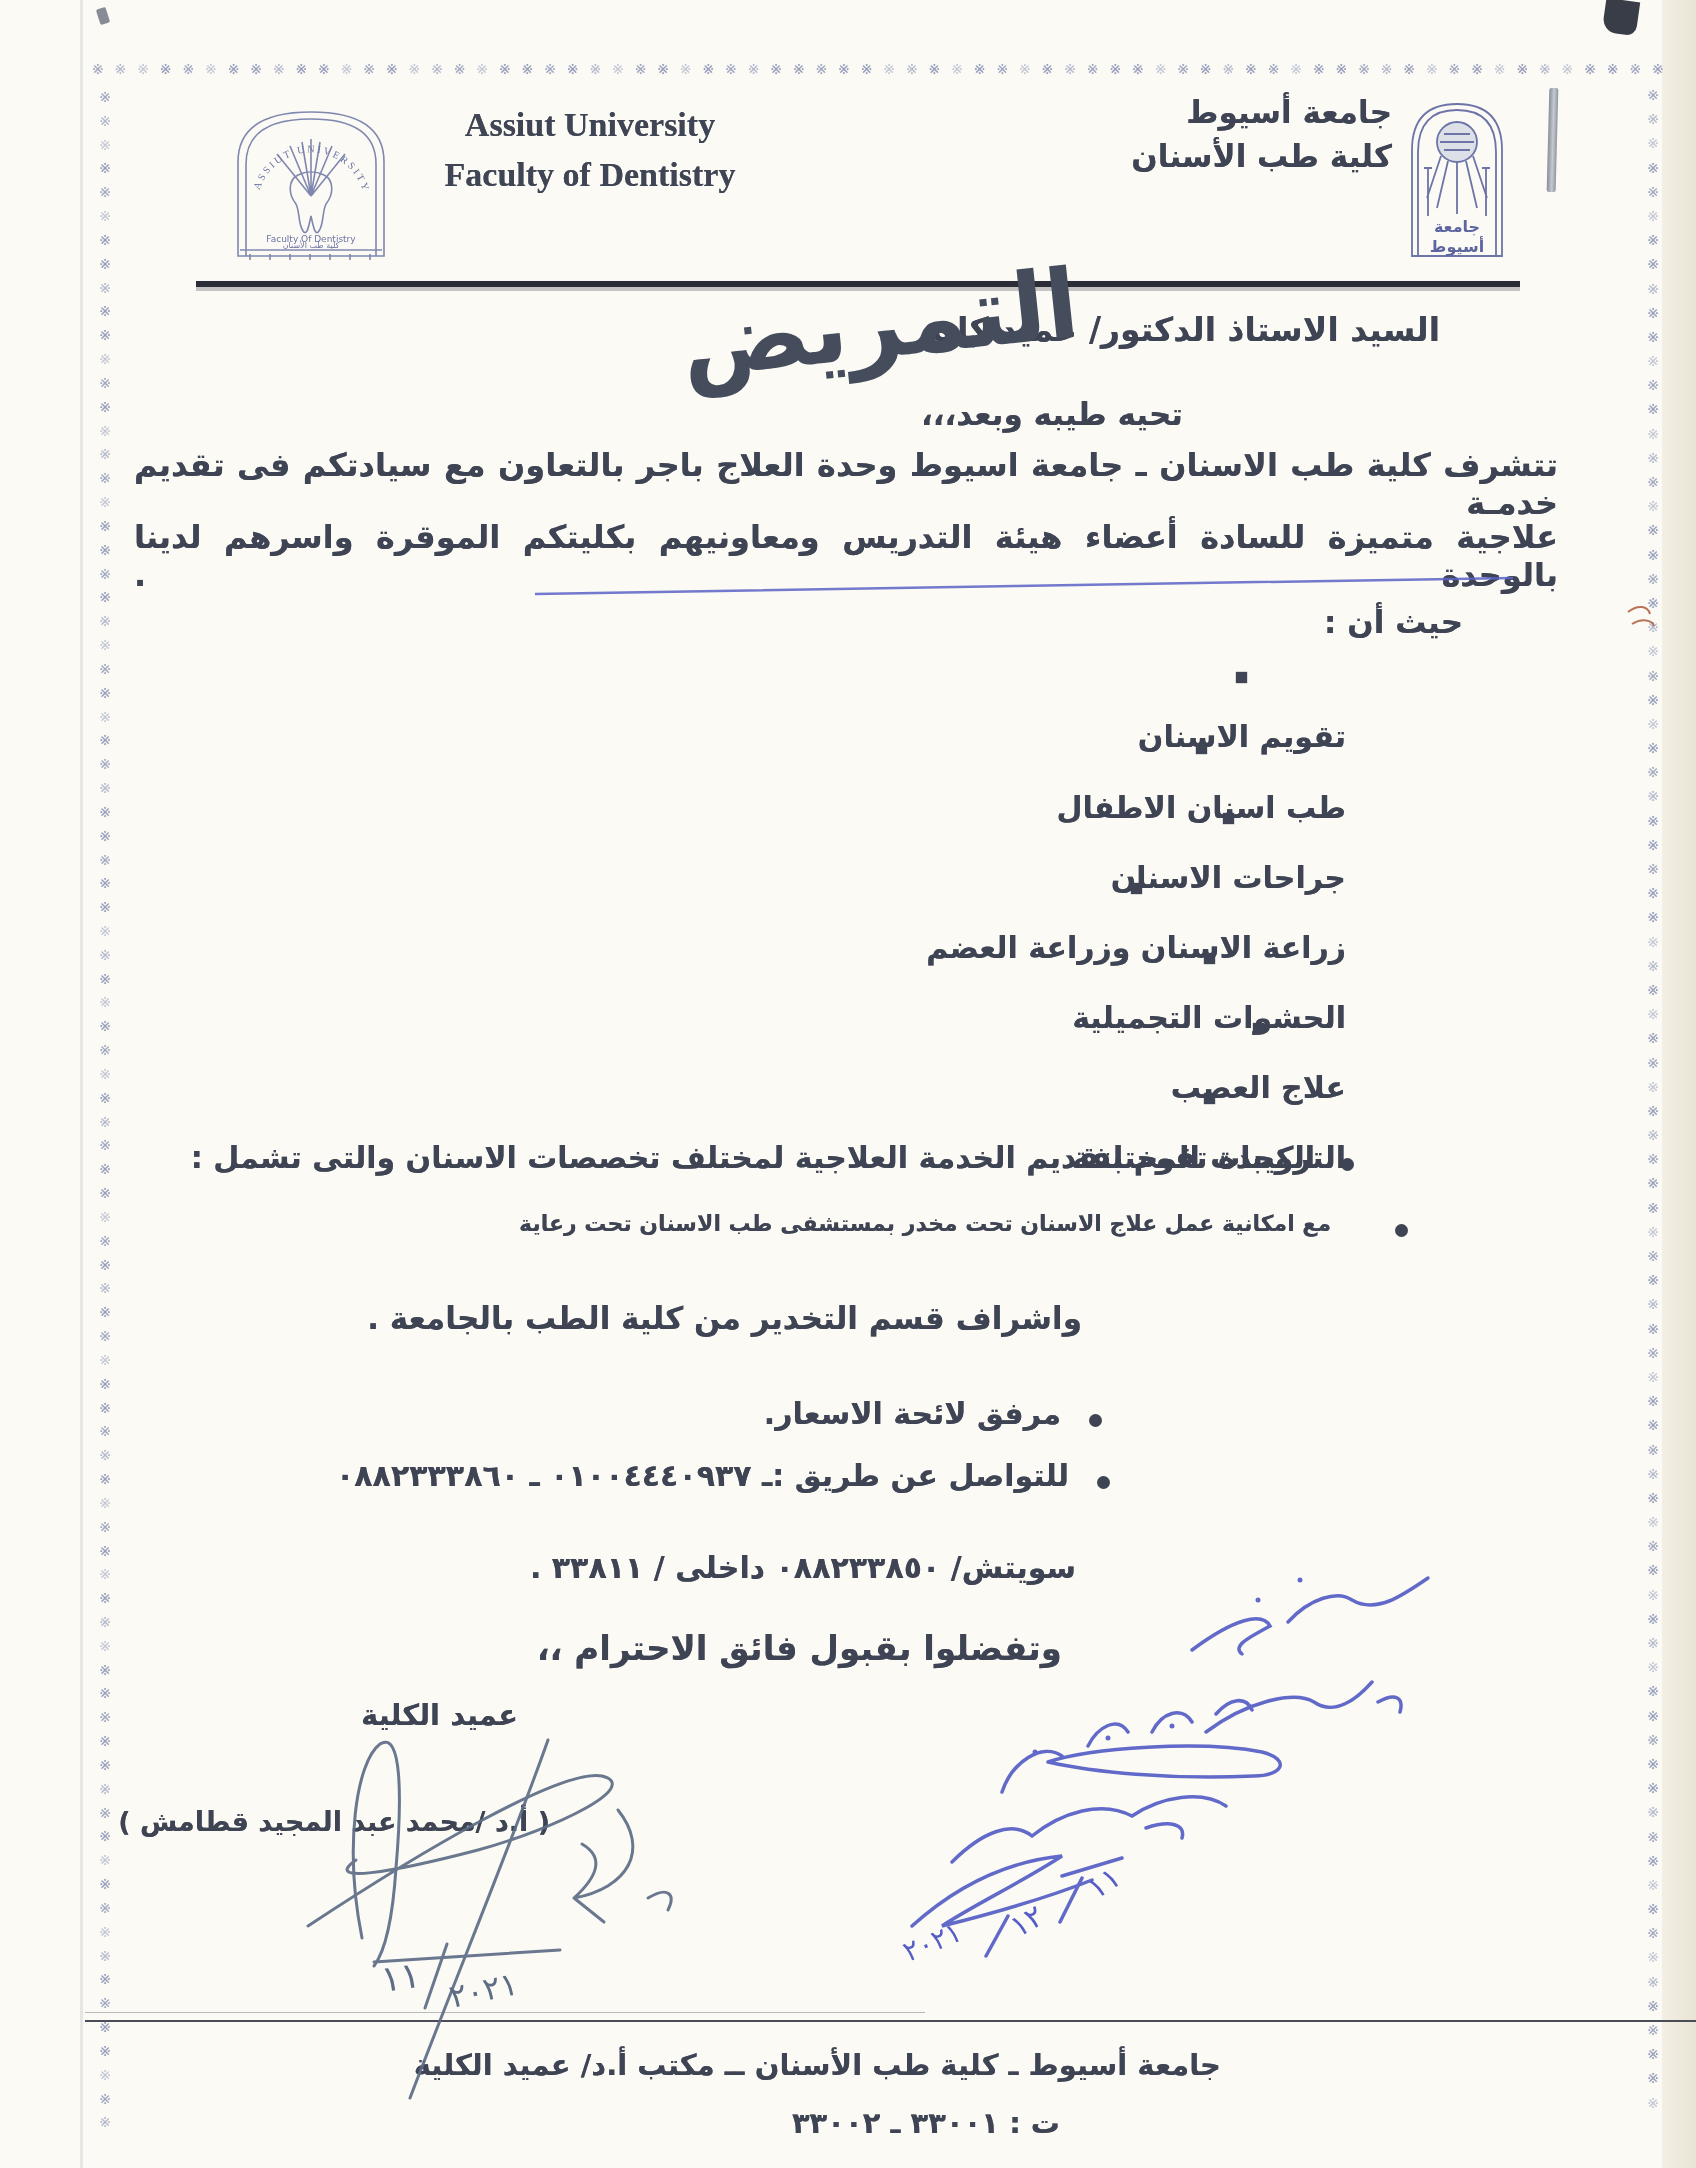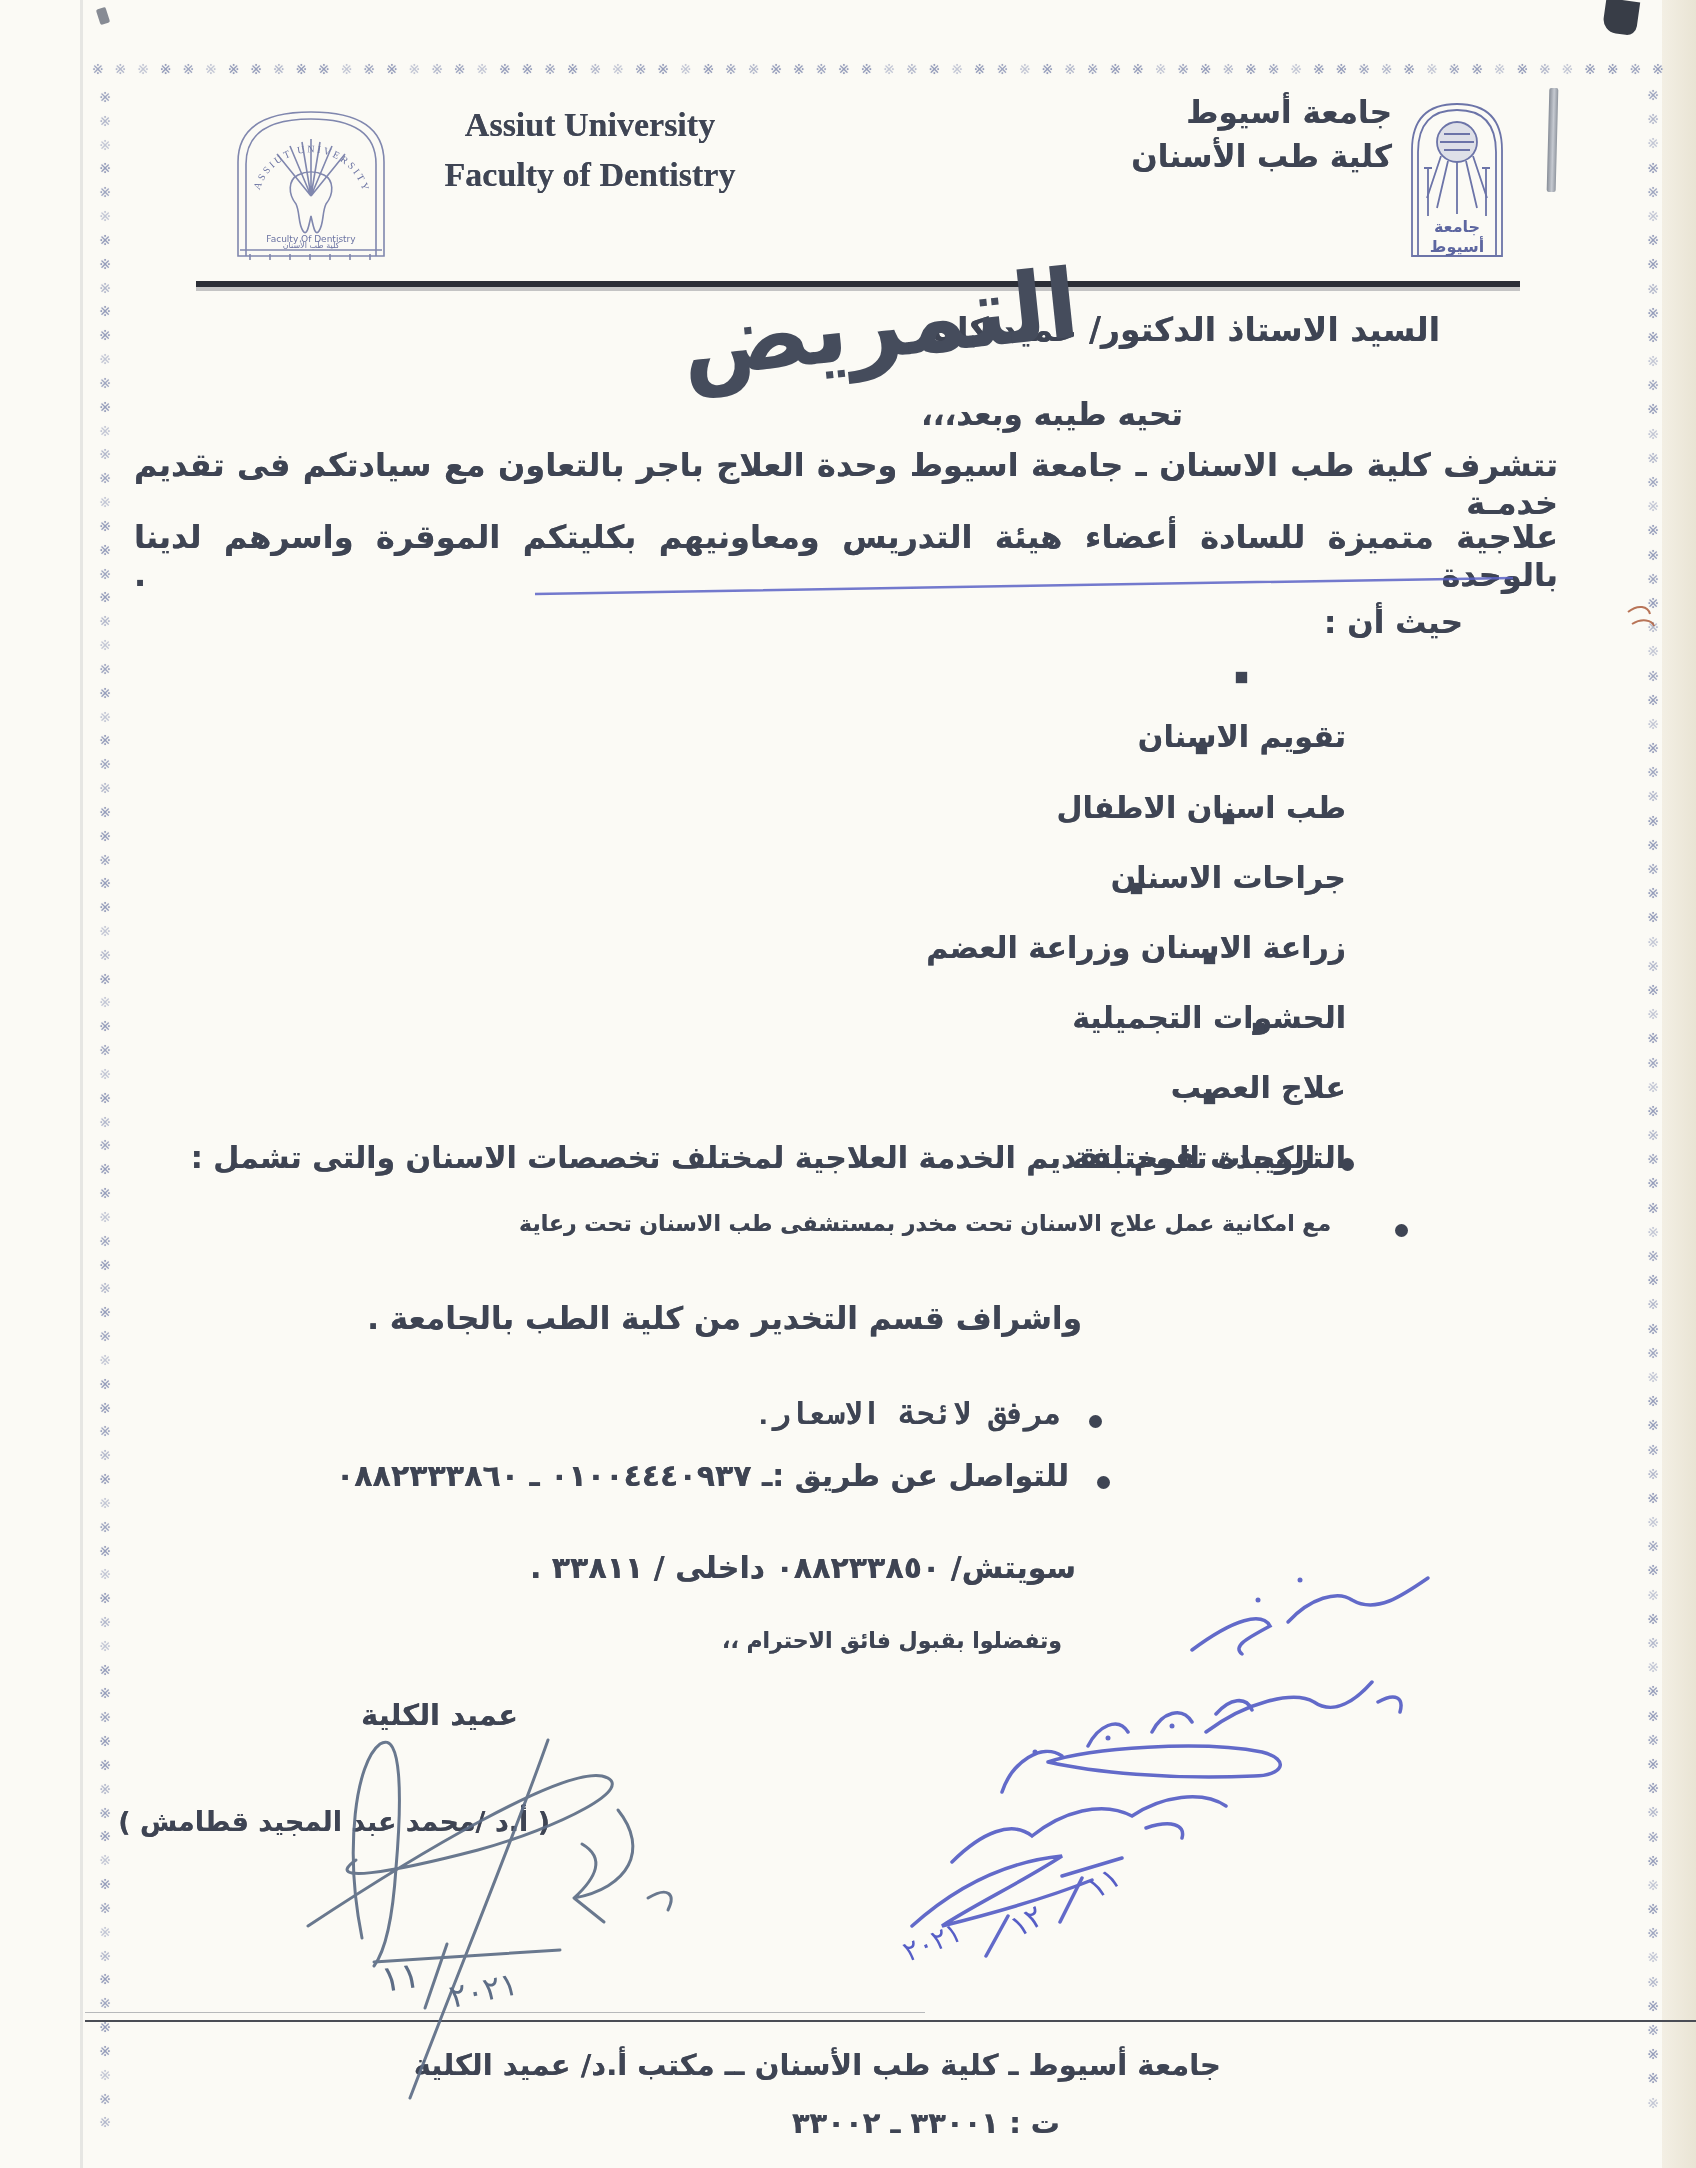--- a/index.html
+++ b/index.html
@@ -52,24 +52,24 @@
   
   .spec{position:absolute;right:350px;display:flex;flex-direction:column;align-items:center;
     gap:36px;font-size:30px;font-weight:bold;}
   .sq{width:11px;height:11px;background:#3f4554;flex:0 0 auto;box-shadow:0 0 1px #3f4554;}
   
   .brow{position:absolute;display:flex;flex-direction:row;align-items:center;font-weight:bold;}
   .dot{width:13px;height:13px;border-radius:50%;background:#3e4453;flex:0 0 auto;margin-top:14px;}
   .b-unit{right:342px;top:1140px;gap:26px;font-size:30px;}
   .b-anesth{right:288px;top:1210px;gap:64px;font-size:22px;}
   .anesth2{right:614px;top:1300px;font-size:31px;}
-  .b-price{right:594px;top:1396px;gap:28px;font-size:30px;font-family:Liberation Mono, monospace;}
+  .b-price{right:594px;top:1396px;gap:28px;font-size:30px;}
   .b-contact{right:586px;top:1458px;gap:28px;font-size:30px;}
   .contact2{right:620px;top:1550px;font-size:30px;}
-  .closing{right:634px;top:1628px;font-size:22px;}
+  .closing{right:634px;top:1628px;font-size:34px;}
   .signer-title{right:1178px;top:1698px;font-size:29px;}
   .signer-name{right:1146px;top:1806px;font-size:27px;}
   
   .footer-rule{position:absolute;left:85px;top:2020px;width:1611px;height:2px;background:#4a4d55;}
   .footer-rule2{position:absolute;left:85px;top:2012px;width:840px;height:1px;background:#8a8d95;
     opacity:.6;}
   .footer1{right:475px;top:2048px;font-size:29px;}
   .footer2{right:636px;top:2106px;font-size:29px;letter-spacing:2px;}
   .overlay{position:absolute;left:0;top:0;z-index:5;pointer-events:none;}
   .txt,.spec,.brow{z-index:2;color:#3e4453;text-shadow:0 0 .6px rgba(62,68,83,.7);}

